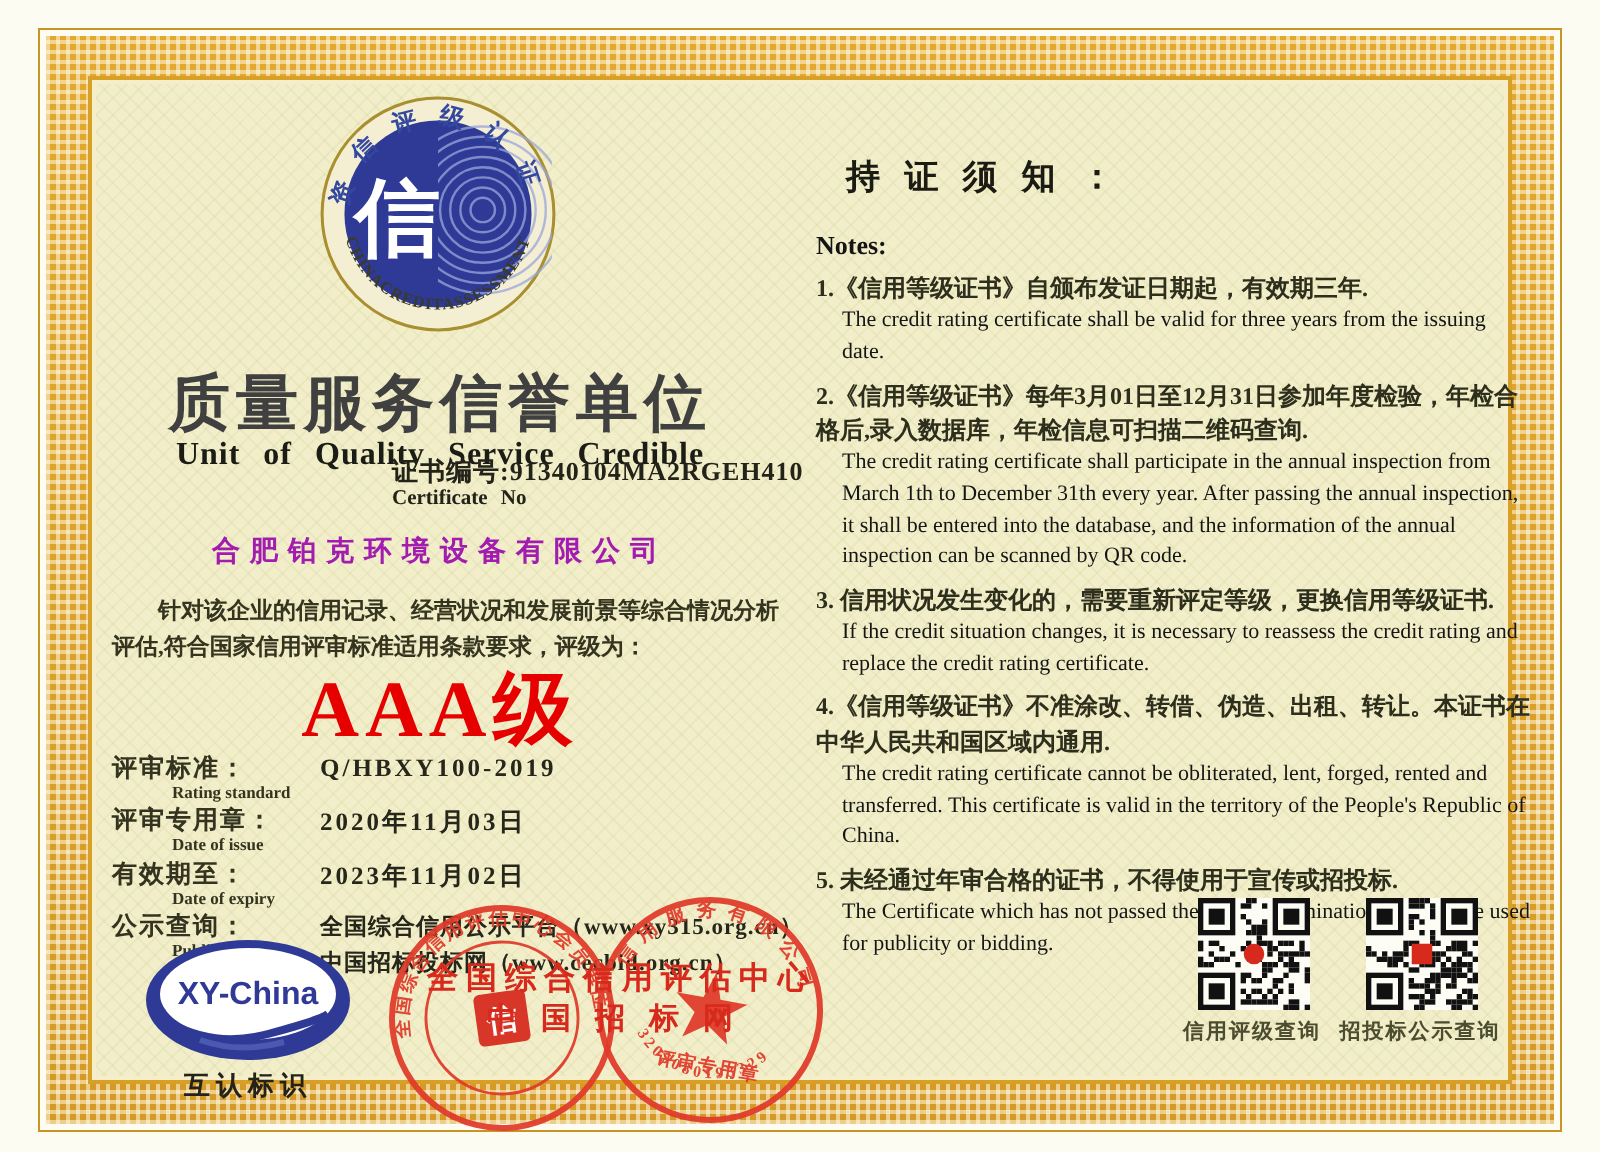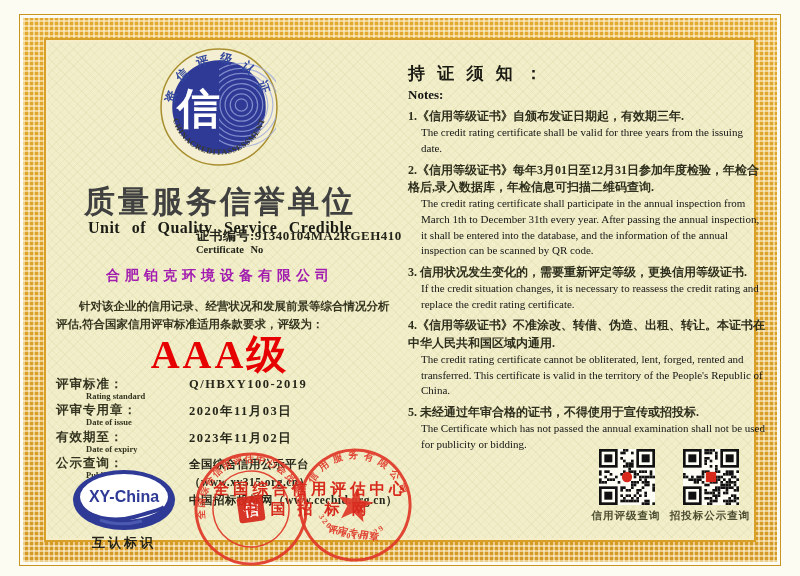--- a/index.html
+++ b/index.html
@@ -23,32 +23,32 @@
   .ctr{text-align:center;}
   
   .title-zh{left:50px;top:181px;width:340px;font-size:31px;font-weight:bold;color:#404040;letter-spacing:3px;}
   .title-en{left:50px;top:219px;width:340px;font-size:16px;font-weight:bold;color:#1c1c16;letter-spacing:.5px;word-spacing:7px;}
   .certno{left:196px;top:227px;}
   .certno .l1{font-size:13px;font-weight:bold;color:#23231a;letter-spacing:.5px;}
   .certno .l2{font-size:10.5px;font-weight:bold;color:#23231a;margin-top:-1px;word-spacing:4px;}
   .company{left:50px;top:267px;width:340px;font-size:14px;font-weight:bold;color:#a21caf;letter-spacing:5px;}
   .statement{left:56px;top:297px;width:338px;font-size:11.5px;font-weight:bold;color:#34341f;line-height:1.6;text-indent:2em;}
   .rating{left:50px;top:327px;width:340px;font-size:40px;font-weight:bold;letter-spacing:3px;}
-  .frow{left:56px;width:348px;display:flex;gap:29px;}
+  .frow{left:56px;width:348px;display:flex;}
   .frow .lab{width:104px;flex:none;}
   .frow .lab .zh{font-size:12.5px;font-weight:bold;color:#33331f;letter-spacing:1px;}
   .frow .lab .en{font-size:8.5px;font-weight:bold;color:#33331f;margin-top:-2px;padding-left:30px;}
   .frow .val{font-size:12.5px;font-weight:bold;color:#26261a;letter-spacing:1.5px;padding-top:1px;}
   .frow .val.multi{font-size:11.5px;line-height:1.55;letter-spacing:.5px;}
   .xy-cap{left:70px;top:534px;width:108px;font-size:13px;font-weight:bold;color:#23231a;letter-spacing:3px;}
   .ov1{left:186px;top:479px;width:250px;font-size:15.5px;font-weight:bold;color:#d7291c;letter-spacing:4px;z-index:6;}
   .ov2{left:186px;top:500px;width:250px;font-size:15px;font-weight:bold;color:#d7291c;letter-spacing:12px;z-index:6;}
   
   .notes{left:408px;top:62px;width:358px;}
-  .notes h2{margin:0;font-size:17px;font-weight:bold;color:#1b1b14;letter-spacing:4px;}
+  .notes h2{margin:15px;font-size:17px;font-weight:bold;color:#1b1b14;letter-spacing:4px;}
   .notes h3{margin:2px 0 4px 0;font-size:13px;font-weight:bold;color:#141414;}
   .nitem{margin-top:5px;}
   .nitem .zh{font-size:12px;font-weight:bold;color:#2e2e1c;line-height:1.45;}
   .nitem .en{font-size:11px;color:#151515;line-height:1.42;padding-left:13px;}
   .qrbox{top:449px;width:58px;z-index:6;}
   .qrlab{top:509px;width:90px;font-size:10.5px;font-weight:bold;color:#4c4c30;letter-spacing:1px;z-index:6;}
   .seal{z-index:5;opacity:.93;}
 </style>
 </head>
 <body>

